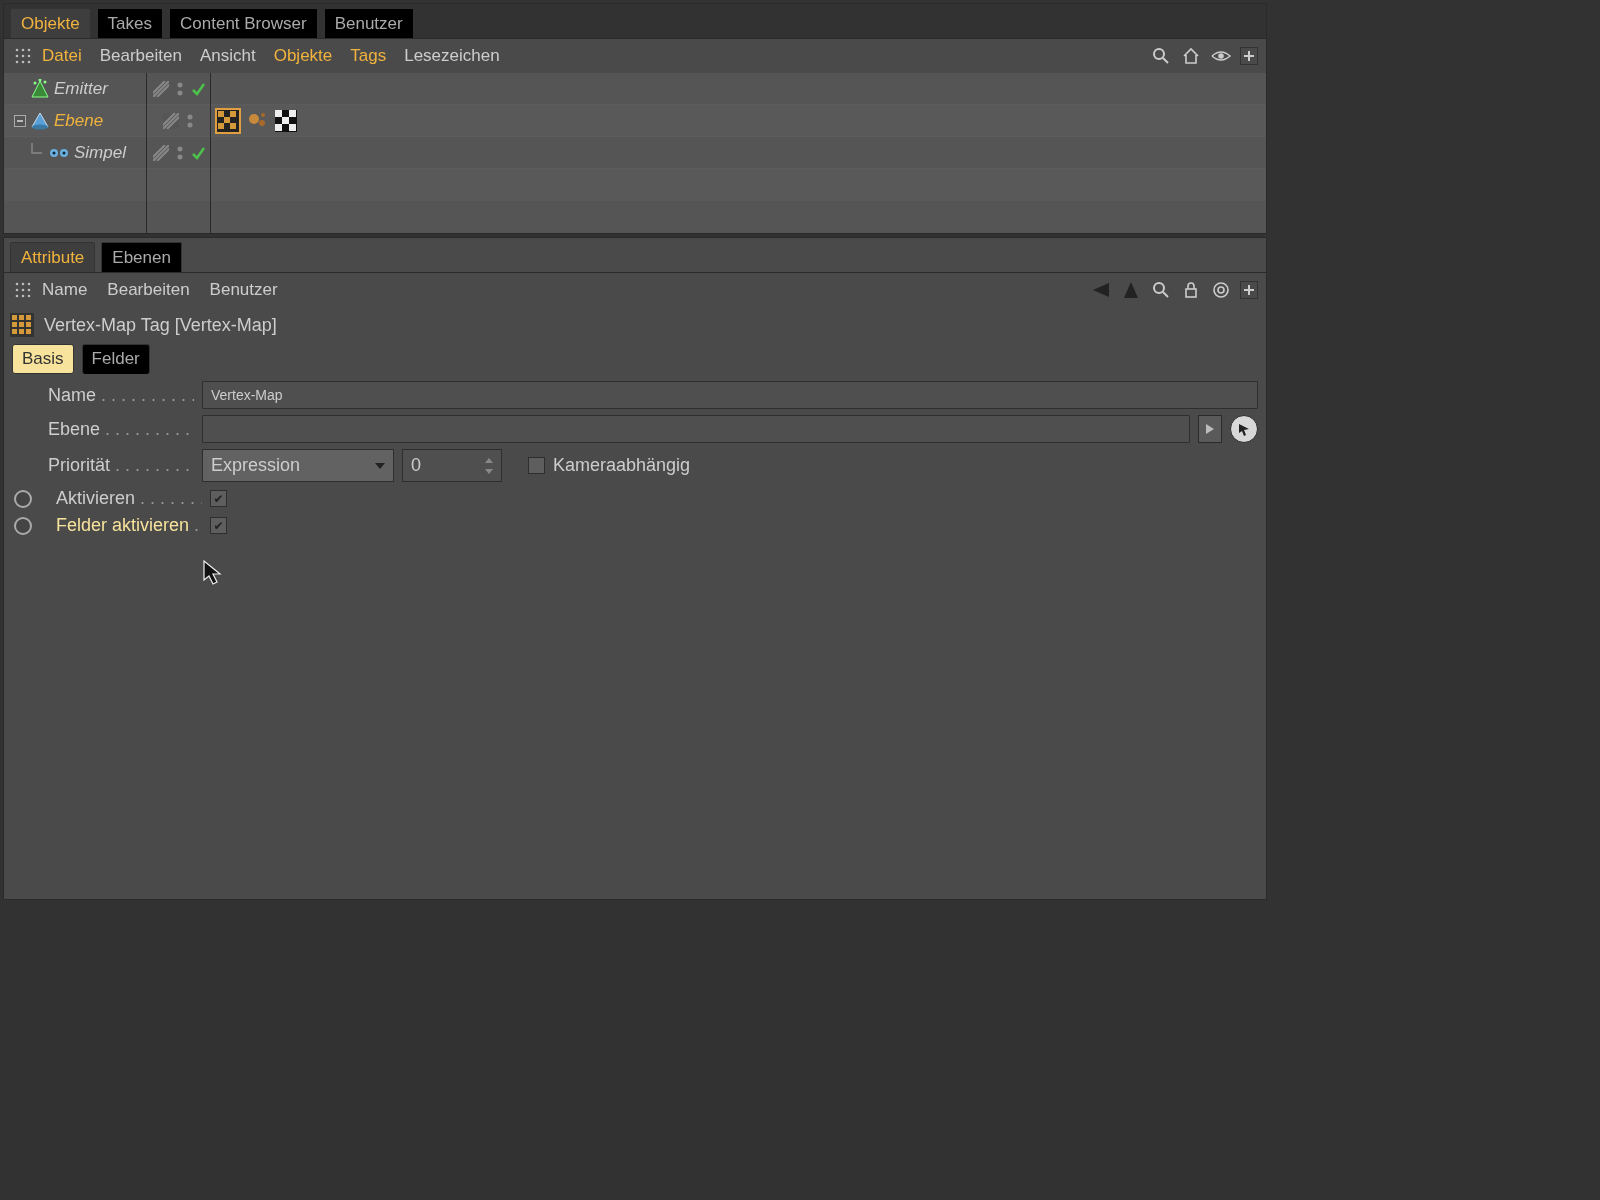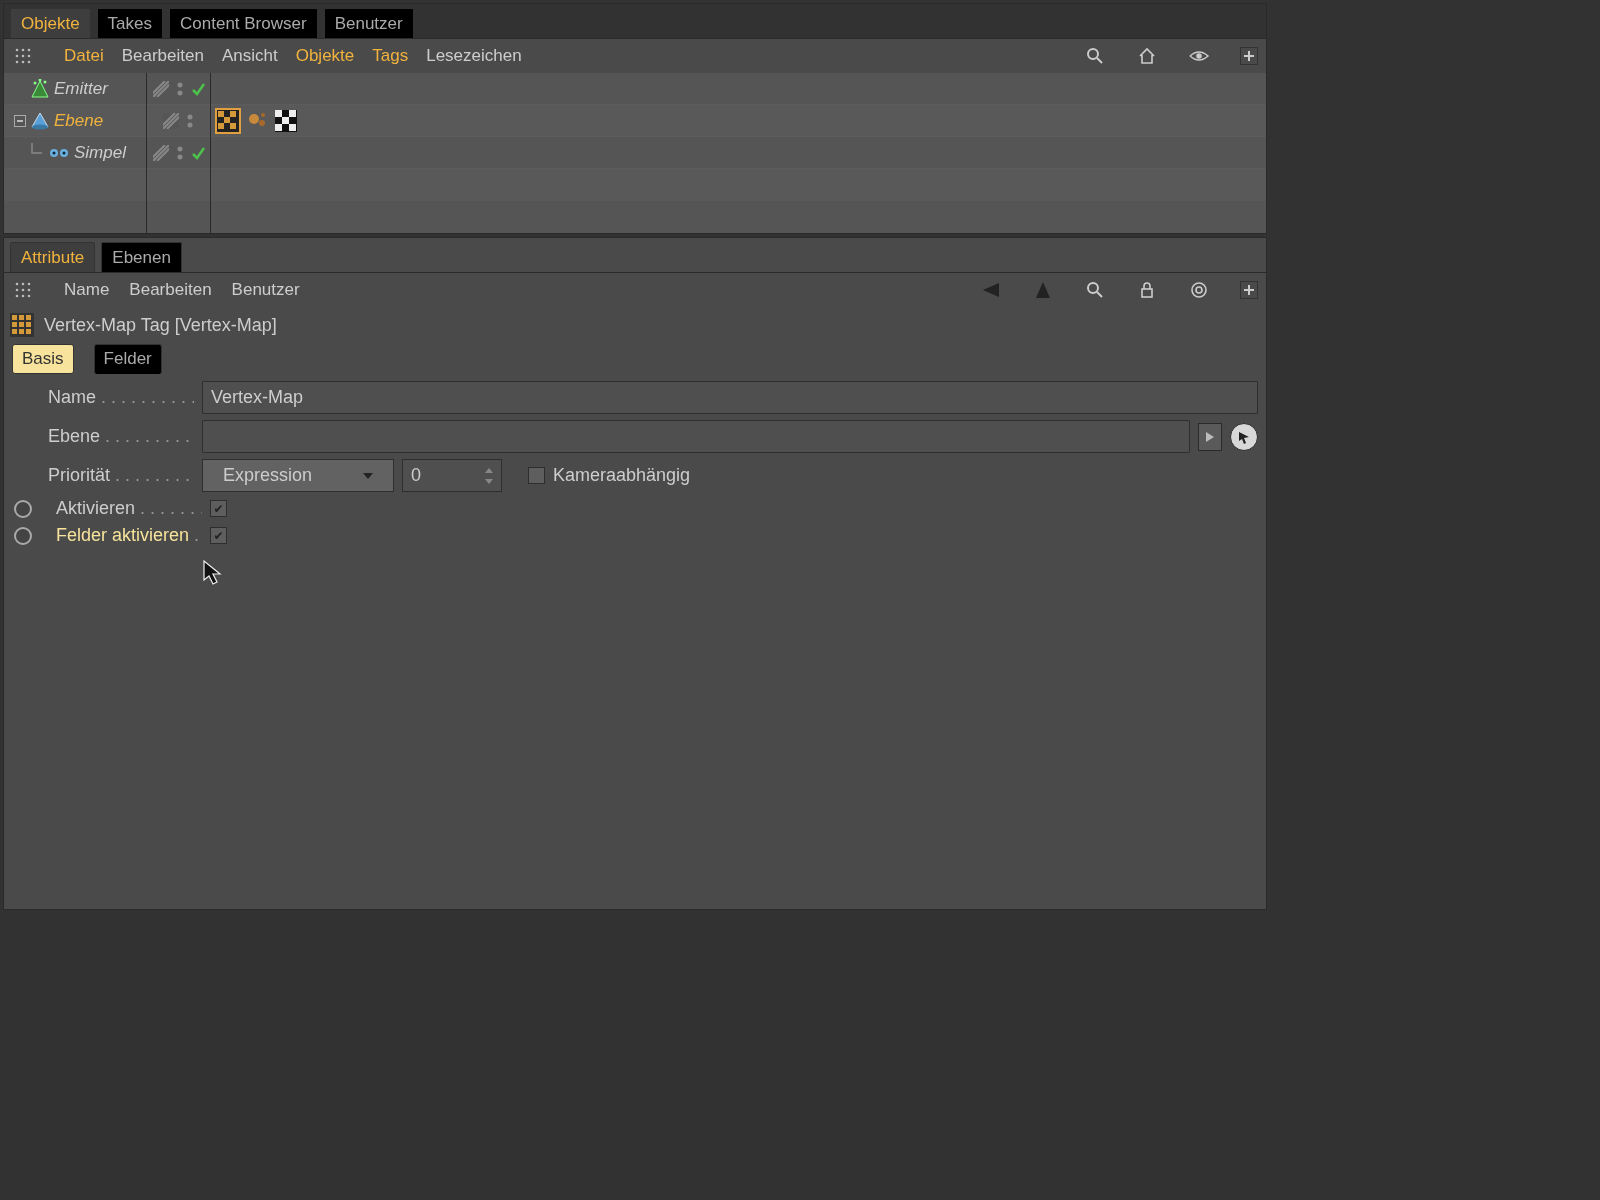--- a/index.html
+++ b/index.html
@@ -25,21 +25,21 @@
 .panel{ border:1px solid var(--border);}
 
 
 .tabs{ display:flex; align-items:flex-end; gap:6px; padding:4px 6px 0 6px;}
 .tab{ padding:5px 10px 4px 10px; background:#000000; border:1px solid #333; border-bottom:none; color:var(--text-dim); border-radius:2px 2px 0 0; font-size:17px;}
 .tab.active{ background:#3e3e3e; color:var(--accent);}
 .tab.sub{ padding:4px 9px; font-size:17px; border-radius:3px;}
 .tab.subactive{ background:var(--accent-light); color:#333; border:1px solid #333;}
 
 
-.toolbar{ display:flex; align-items:center; gap:30px; padding:6px 8px; background:var(--bg); border-top:1px solid var(--border);}
+.toolbar{ display:flex; align-items:center; gap:8px; padding:6px 8px; background:var(--bg); border-top:1px solid var(--border);}
 .toolbar .menu{ color:var(--text); cursor:default;}
 .toolbar .menu.accent{ color:var(--accent);}
 .toolbar .spacer{ flex:1;}
 .icon-btn{ width:22px; height:22px; display:flex; align-items:center; justify-content:center; color:var(--text);}
 .obj-body{ display:flex; min-height:148px;}
 .obj-tree{ width:143px; border-right:1px solid var(--border);font-style:italic;}
 .obj-vis{ width:64px; border-right:1px solid var(--border);}
 .obj-tags{ flex:1; position:relative;}
 .obj-row{ height:32px; display:flex; align-items:center; gap:6px; border-bottom:1px solid var(--row-border);}
 .obj-row:nth-child(odd){ background:#555555;}
@@ -51,22 +51,22 @@
 .label.accent{ color:var(--accent);}
 
 
 .attr-panel{ margin-top:3px; background:var(--bg); border-top:1px solid var(--border);}
 .attr-title-row{ display:flex; align-items:center; gap:10px; padding:6px 8px 3px 6px; font-size:18px;}
 .section-header{ background:#3c3c3c; color:var(--accent-light); font-weight:bold; padding:6px 10px; margin:4px 4px 0 4px;}
 .field-row{ display:flex; align-items:center; gap:8px; padding:3px 8px 3px 44px; font-size:18px;}
 .field-row .lbl{ width:146px; position:relative; overflow:hidden; white-space:nowrap;}
 .field-row .lbl::after{ content:" . . . . . . . . . . . . . . . ."; color:#999; letter-spacing:0px;}
 .field-row .lbl.accent{ color:var(--accent-light);}
-.text-input{ flex:1; background:var(--input-bg); border:1px solid #2e2e2e; color:var(--text); padding:5px 8px; font-size:18px; border-radius:1px;}
-.dropdown{ width:192px; background:#626262; border:1px solid #2e2e2e; color:var(--text); padding:5px 20px; font-size:18px; display:flex; align-items:center; justify-content:space-between;}
+.text-input{ flex:1; background:var(--input-bg); border:1px solid #2e2e2e; color:var(--text); padding:5px 8px; font-size:14px; border-radius:1px;}
+.dropdown{ width:192px; background:#626262; border:1px solid #2e2e2e; color:var(--text); padding:5px 8px; font-size:18px; display:flex; align-items:center; justify-content:space-between;}
 .numfield{ width:100px; background:var(--input-bg); border:1px solid #2e2e2e; color:var(--text); padding:5px 8px; font-size:18px; display:flex; align-items:center; justify-content:space-between;}
 .checkbox{ width:17px; height:17px; background:#5e5e5e; border:1px solid #2e2e2e; display:flex; align-items:center; justify-content:center;}
 .checkbox.checked::after{ content:"✔"; font-size:12px; color:#222;}
 .ring{ width:18px; height:18px; border-radius:50%; border:2px solid #aaa; background:#444;}
 .after-btn{ width:24px; height:28px; background:#5a5a5a; border:1px solid var(--border); display:flex; align-items:center; justify-content:center;}
 
 
 svg{ display:block;}
 
 
@@ -351,21 +351,21 @@
             <rect x="16" y="9" width="5" height="5"></rect>
             <rect x="2" y="16" width="5" height="5"></rect>
             <rect x="9" y="16" width="5" height="5"></rect>
             <rect x="16" y="16" width="5" height="5"></rect>
           </g>
         </svg>
     </span>
     <span>Vertex-Map Tag [Vertex-Map]</span>
   </div>
 
-  <div style="display:flex;gap:20px;padding:4px 8px;" id="subTabs">
+  <div style="display:flex;gap:8px;padding:4px 8px;" id="subTabs">
       <span class="tab sub subactive">Basis</span>
       <span class="tab sub">Felder</span>
     </div>
 
 
   <div class="field-row">
     <span class="lbl">Name</span>
     <input class="text-input" value="Vertex-Map" style="">
   </div>
 

